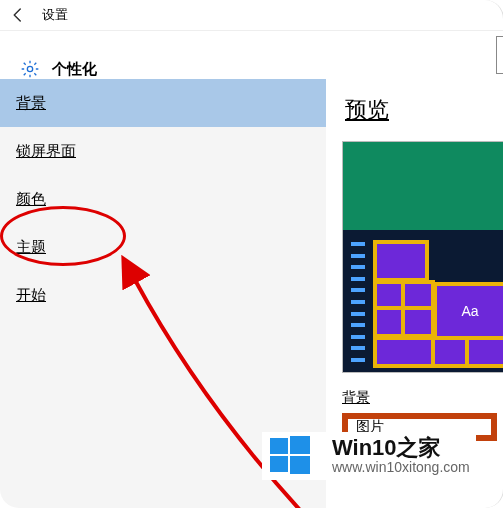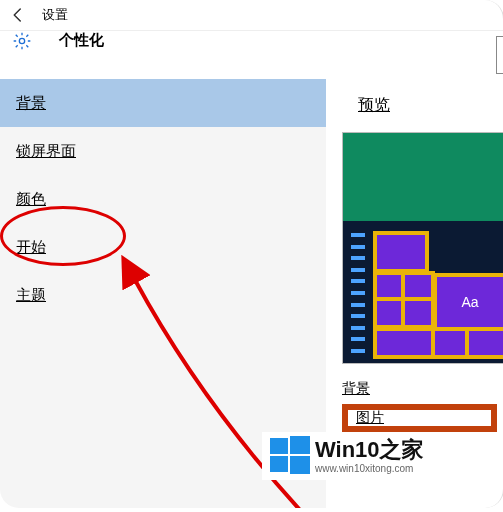--- a/index.html
+++ b/index.html
@@ -1,45 +1,45 @@
 <!DOCTYPE html>
 <html><head>
 <meta charset="utf-8">
 <style>
   html,body{margin:0;padding:0;font-family:"Microsoft YaHei","Segoe UI",sans-serif;background:#fff;color:#000;}
   .window{position:relative;width:503px;height:508px;overflow:hidden;border-right:1px solid #ddd;border-radius:19px;}
   .titlebar{display:flex;align-items:center;height:30px;padding-left:8px;gap:14px;border-bottom:1px solid #eee;}
   .back-arrow{width:20px;height:20px;display:flex;align-items:center;justify-content:center;font-size:18px;line-height:1;}
   .title{font-size:13px;}
-  .header{display:flex;align-items:flex-start;height:48px;padding-left:12px;gap:27px;}
+  .header{display:flex;align-items:flex-end;height:48px;padding-left:20px;gap:12px;}
   .gear{width:20px;height:20px;}
   .section-title{font-weight:700;font-size:15px;}
   .body{display:flex;height:calc(100% - 78px);text-decoration:underline;}
   .sidebar{width:326px;min-width:326px;background:#f5f5f5;}
   .nav-item{height:48px;display:flex;align-items:center;padding-left:16px;font-size:15px;cursor:pointer;}
   .nav-item.selected{background:#a9c8e8;}
   .content{flex:1;padding:10px 0 0 16px;}
-  .preview-title{font-size:16px;margin:6px 0 16px 16px;}
+  .preview-title{font-size:22px;margin:6px 0 16px 3px;}
   .preview-box{position:relative;width:160px;height:230px;border:1px solid #bbb;overflow:hidden;}
   .pv-top{position:absolute;left:0;top:0;right:0;height:88px;background:#0f8a5f;}
   .pv-bottom{position:absolute;left:0;right:0;top:88px;bottom:0;background:#0b1a33;}
   .pv-bar{position:absolute;left:8px;top:100px;width:14px;height:120px;display:flex;flex-direction:column;justify-content:space-between;}
   .pv-bar div{height:4px;background:#4da3ff;}
   .tiles{position:absolute;left:30px;top:98px;right:0;bottom:8px;}
   .tile{position:absolute;background:#6d28d9;border:4px solid #eab308;}
   .tile.aa{display:flex;align-items:center;justify-content:center;color:#fff;font-size:14px;}
   .bg-label{margin-top:16px;font-size:14px;}
   .bg-select{margin-top:6px;width:155px;height:28px;border:6px solid #c2410c;display:flex;align-items:center;padding-left:8px;font-size:14px;box-sizing:border-box;}
   .circle{position:absolute;left:0px;top:206px;width:120px;height:54px;border:3px solid #d00;border-radius:50%;pointer-events:none;}
   .arrow-svg{position:absolute;left:0;top:0;pointer-events:none;}
-  .watermark{position:absolute;left:262px;top:432px;display:flex;align-items:center;gap:3px;background:#fff;padding:2px 6px;}
+  .watermark{position:absolute;left:262px;top:432px;display:flex;align-items:center;gap:20px;background:#fff;padding:2px 6px;}
   .wm-logo{width:44px;height:44px;}
   .wm-text{display:flex;flex-direction:column;line-height:1.1;}
   .wm-title{font-size:22px;font-weight:700;color:#111;}
-  .wm-sub{font-size:10px;color:#666;}
+  .wm-sub{font-size:14px;color:#666;}
   .search-stub{position:absolute;right:0;top:36px;width:6px;height:36px;border:1px solid #888;border-right:none;background:#fff;}
 </style>
 </head>
 <body>
 
 <div class="window">
 
   <div class="titlebar">
     <div class="back-arrow">
       <svg viewBox="0 0 24 24" width="18" height="18">
@@ -75,24 +75,24 @@
       <div class="nav-item selected">
           <span>背景</span>
         </div>
       <div class="nav-item">
           <span>锁屏界面</span>
         </div>
       <div class="nav-item">
           <span>颜色</span>
         </div>
       <div class="nav-item">
-          <span>开始</span>
+          <span>主题</span>
         </div>
       <div class="nav-item">
-          <span>主题</span>
+          <span>开始</span>
         </div>
     </div>
 
     <div class="content">
       <div class="preview-title">预览</div>
 
       <div class="preview-box">
         <div class="pv-top"></div>
         <div class="pv-bottom"></div>
         <div class="pv-bar">

